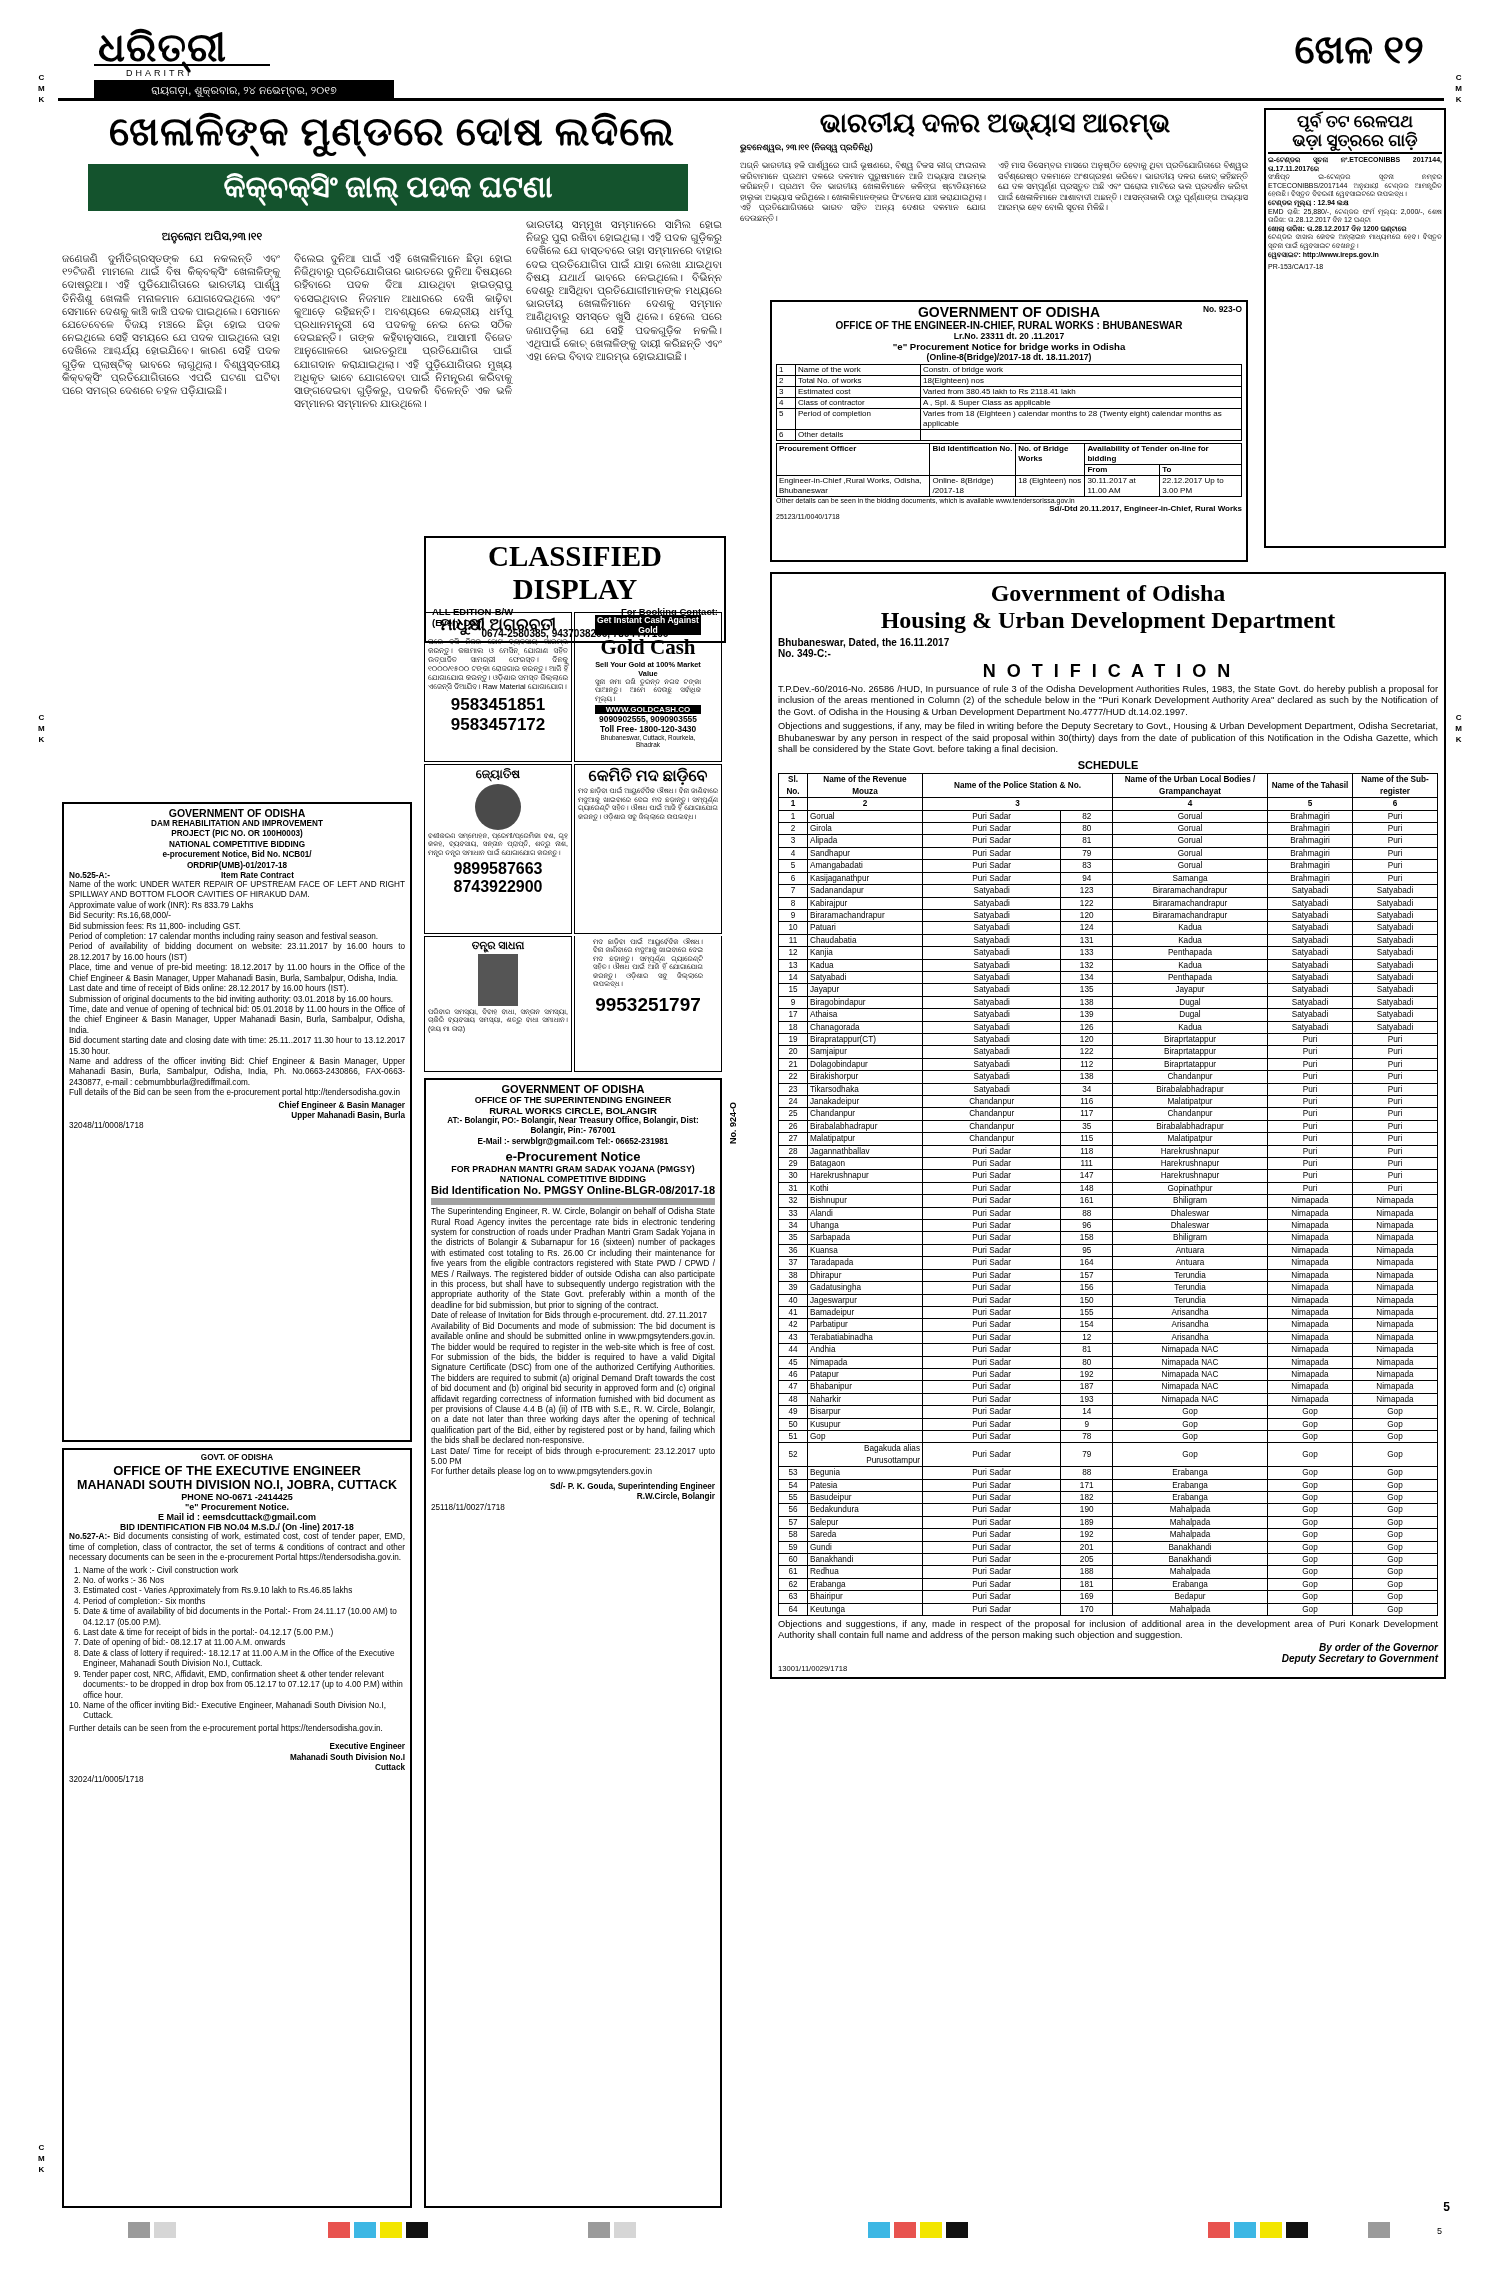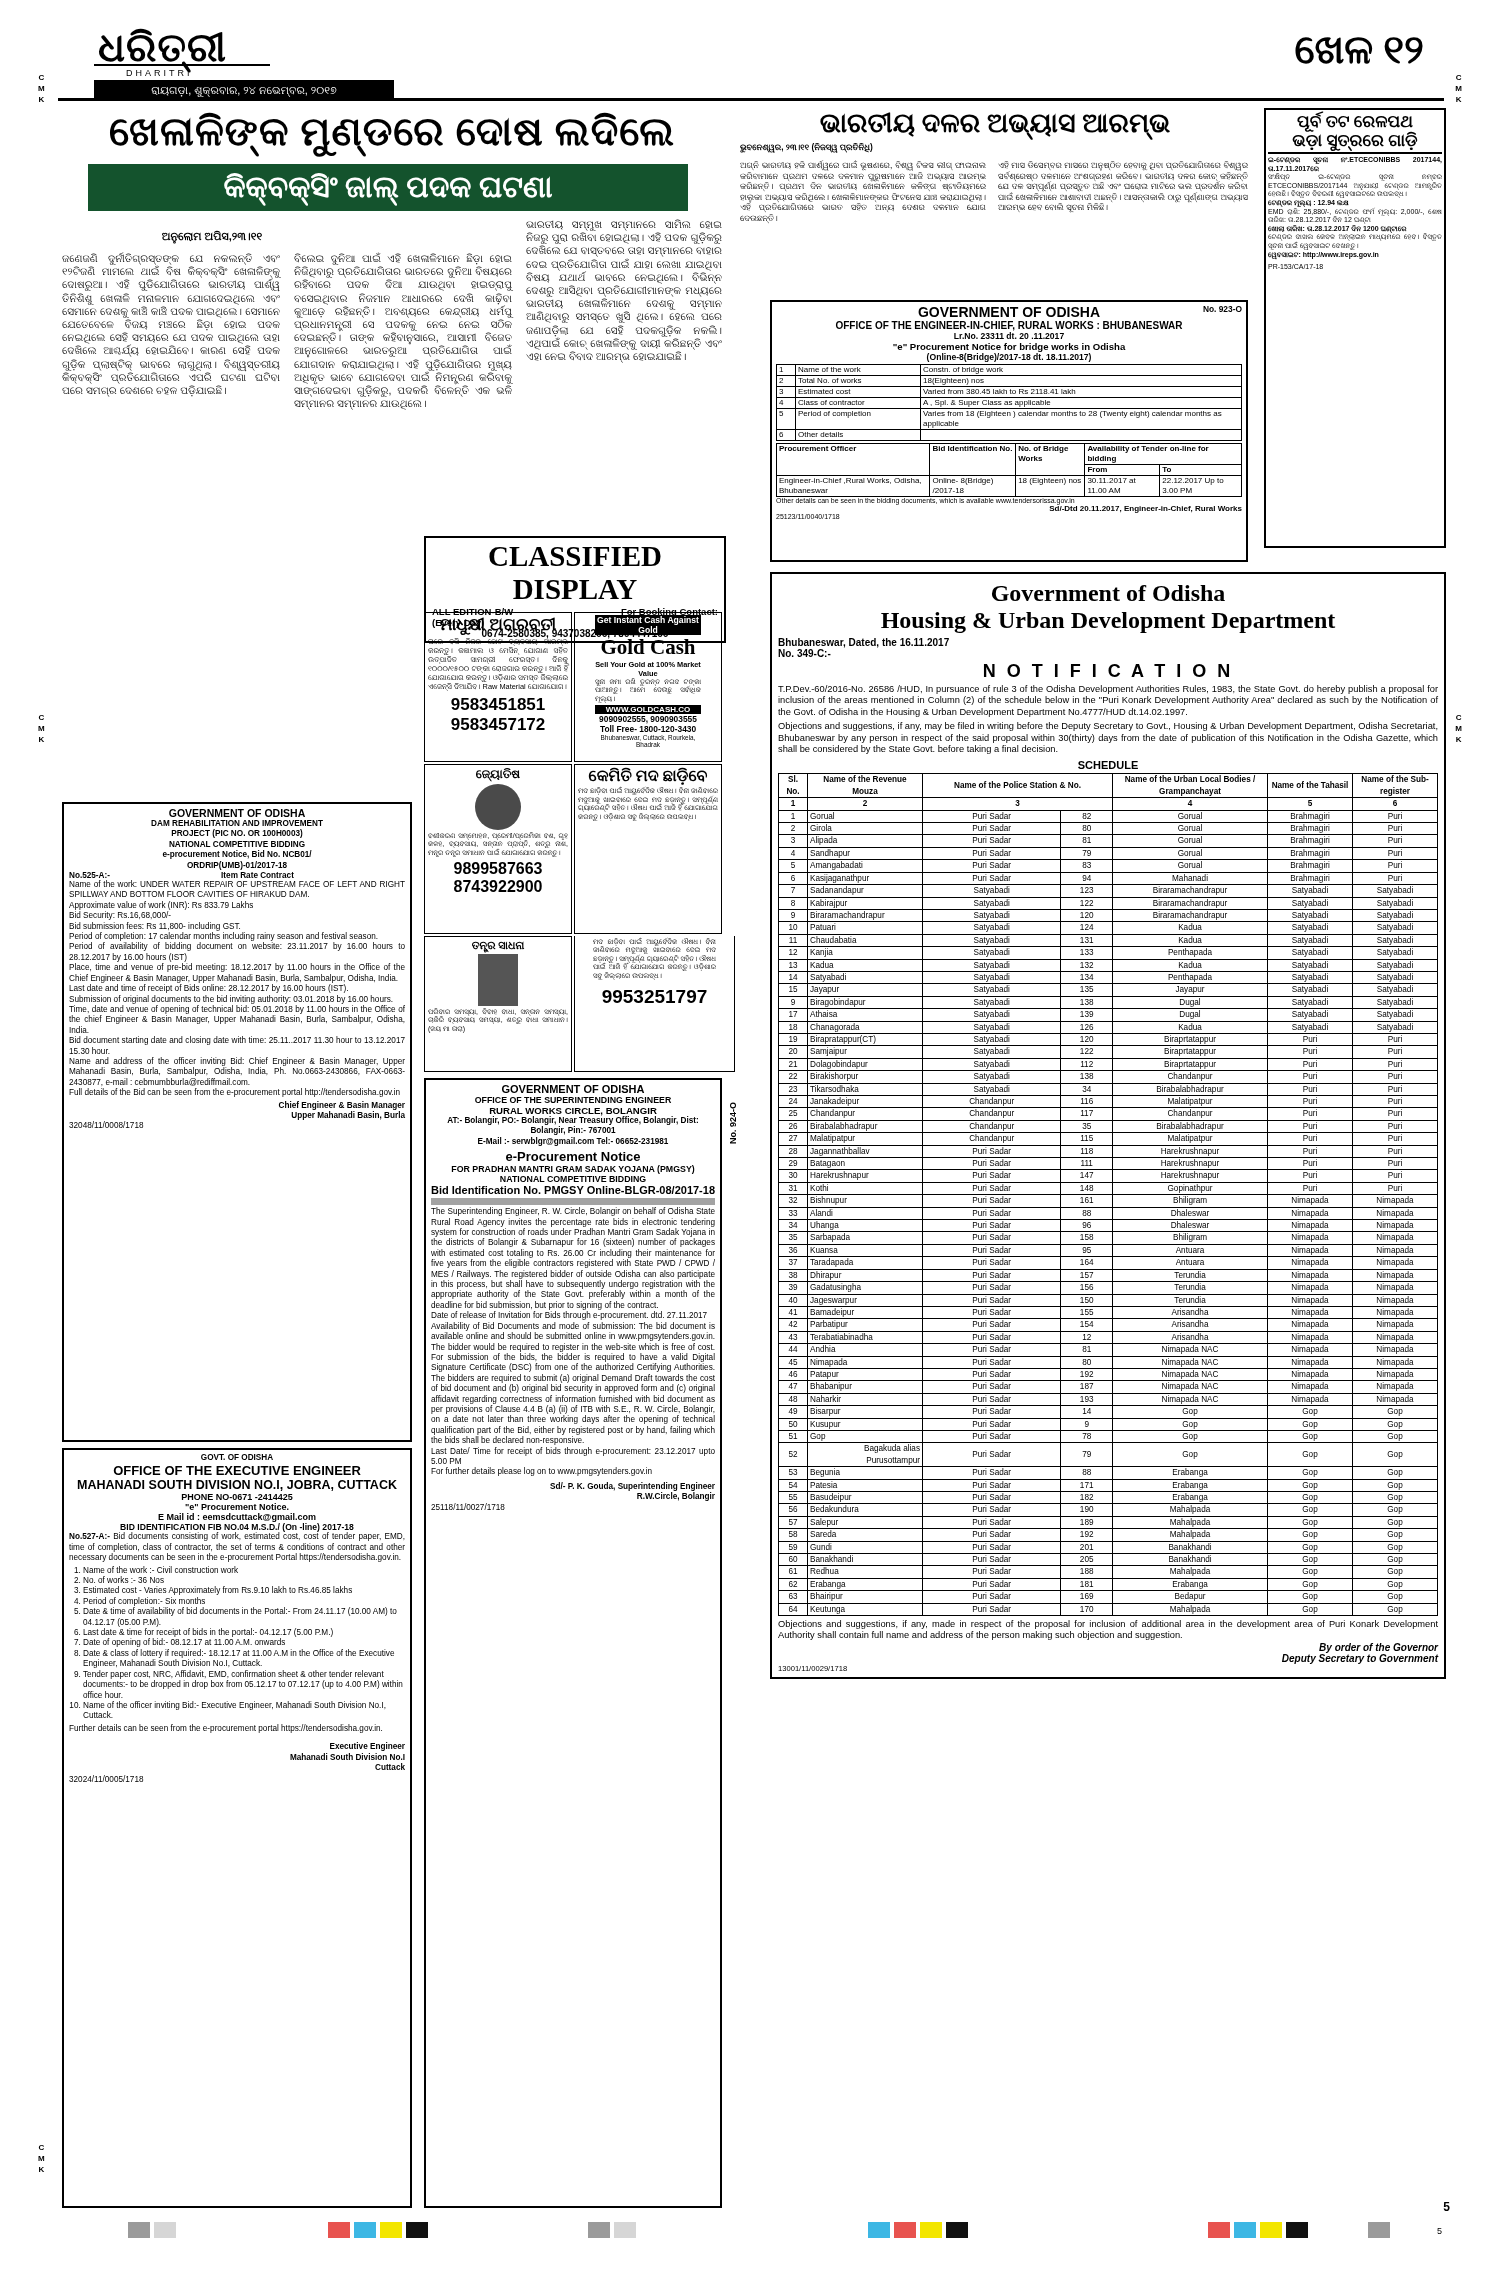--- a/index.html
+++ b/index.html
@@ -127,21 +127,21 @@
   <div class="ad" style="position:absolute;left:546px;top:752px;width:148px;height:170px;padding:2px 3px;">
     <div class="adhead" style="font-size:16px;line-height:18px;">କେମିତି ମଦ ଛାଡ଼ିବେ</div>
     <div style="font-size:7px;line-height:8.6px;text-align:justify;margin-top:2px;">ମଦ ଛାଡ଼ିବା ପାଇଁ ଆୟୁର୍ବେଦିକ ଔଷଧ। ବିନା ଜାଣିବାରେ ମଦୁଆକୁ ଖାଇବାରେ ଦେଇ ମଦ ଛଡ଼ାନ୍ତୁ। ସମ୍ପୂର୍ଣ୍ଣ ଗ୍ୟାରେଣ୍ଟି ସହିତ। ଔଷଧ ପାଇଁ ଆଜି ହିଁ ଯୋଗାଯୋଗ କରନ୍ତୁ। ଓଡ଼ିଶାର ସବୁ ଜିଲ୍ଲାରେ ଉପଲବ୍ଧ।</div>
   </div>
 
   <div class="ad" style="position:absolute;left:396px;top:924px;width:148px;height:136px;padding:2px 3px;">
     <div class="adhead" style="font-size:11px;">ତନ୍ତ୍ର ସାଧନା</div>
     <div style="width:40px;height:52px;background:#555;margin:2px auto;"></div>
     <div style="font-size:7px;line-height:8.4px;text-align:justify;">ପରିବାର ସମସ୍ୟା, ବିବାହ ବାଧା, ସନ୍ତାନ ସମସ୍ୟା, ଚାକିରି ବ୍ୟବସାୟ ସମସ୍ୟା, ଶତ୍ରୁ ବାଧା ସମାଧାନ। (ଜୟ ମା ତାରା)</div>
   </div>
-  <div class="ad" style="position:absolute;left:546px;top:924px;width:161px;height:136px;padding:2px 18px;border-top:none;">
+  <div class="ad" style="position:absolute;left:546px;top:924px;width:148px;height:136px;padding:2px 18px;border-top:none;">
     <div style="font-size:7px;line-height:8.4px;text-align:justify;">ମଦ ଛାଡ଼ିବା ପାଇଁ ଆୟୁର୍ବେଦିକ ଔଷଧ। ବିନା ଜାଣିବାରେ ମଦୁଆକୁ ଖାଇବାରେ ଦେଇ ମଦ ଛଡ଼ାନ୍ତୁ। ସମ୍ପୂର୍ଣ୍ଣ ଗ୍ୟାରେଣ୍ଟି ସହିତ। ଔଷଧ ପାଇଁ ଆଜି ହିଁ ଯୋଗାଯୋଗ କରନ୍ତୁ। ଓଡ଼ିଶାର ସବୁ ଜିଲ୍ଲାରେ ଉପଲବ୍ଧ।</div>
     <div class="phone" style="font-size:19px;margin-top:6px;">9953251797</div>
   </div>
 
   <div class="tbox" style="left:34px;top:790px;width:350px;height:640px;padding:3px 5px;">
     <div class="t-h" style="font-size:10.5px;">GOVERNMENT OF ODISHA</div>
     <div class="t-h tiny">DAM REHABILITATION AND IMPROVEMENT</div>
     <div class="t-h tiny">PROJECT (PIC NO. OR 100H0003)</div>
     <div class="t-h tiny">NATIONAL COMPETITIVE BIDDING</div>
     <div class="t-h tiny">e-procurement Notice, Bid No. NCB01/</div>
@@ -378,21 +378,21 @@
               <td style="text-align: center;">83</td>
               <td>Gorual</td>
               <td>Brahmagiri</td>
               <td>Puri</td>
             </tr>
             <tr>
               <td>6</td>
               <td style="text-align: left;">Kasijaganathpur</td>
               <td>Puri Sadar</td>
               <td style="text-align: center;">94</td>
-              <td>Mahanadi</td>
+              <td>Samanga</td>
               <td>Brahmagiri</td>
               <td>Puri</td>
             </tr>
             <tr>
               <td>7</td>
               <td style="text-align: left;">Sadanandapur</td>
               <td>Satyabadi</td>
               <td style="text-align: center;">123</td>
               <td>Biraramachandrapur</td>
               <td>Satyabadi</td>

